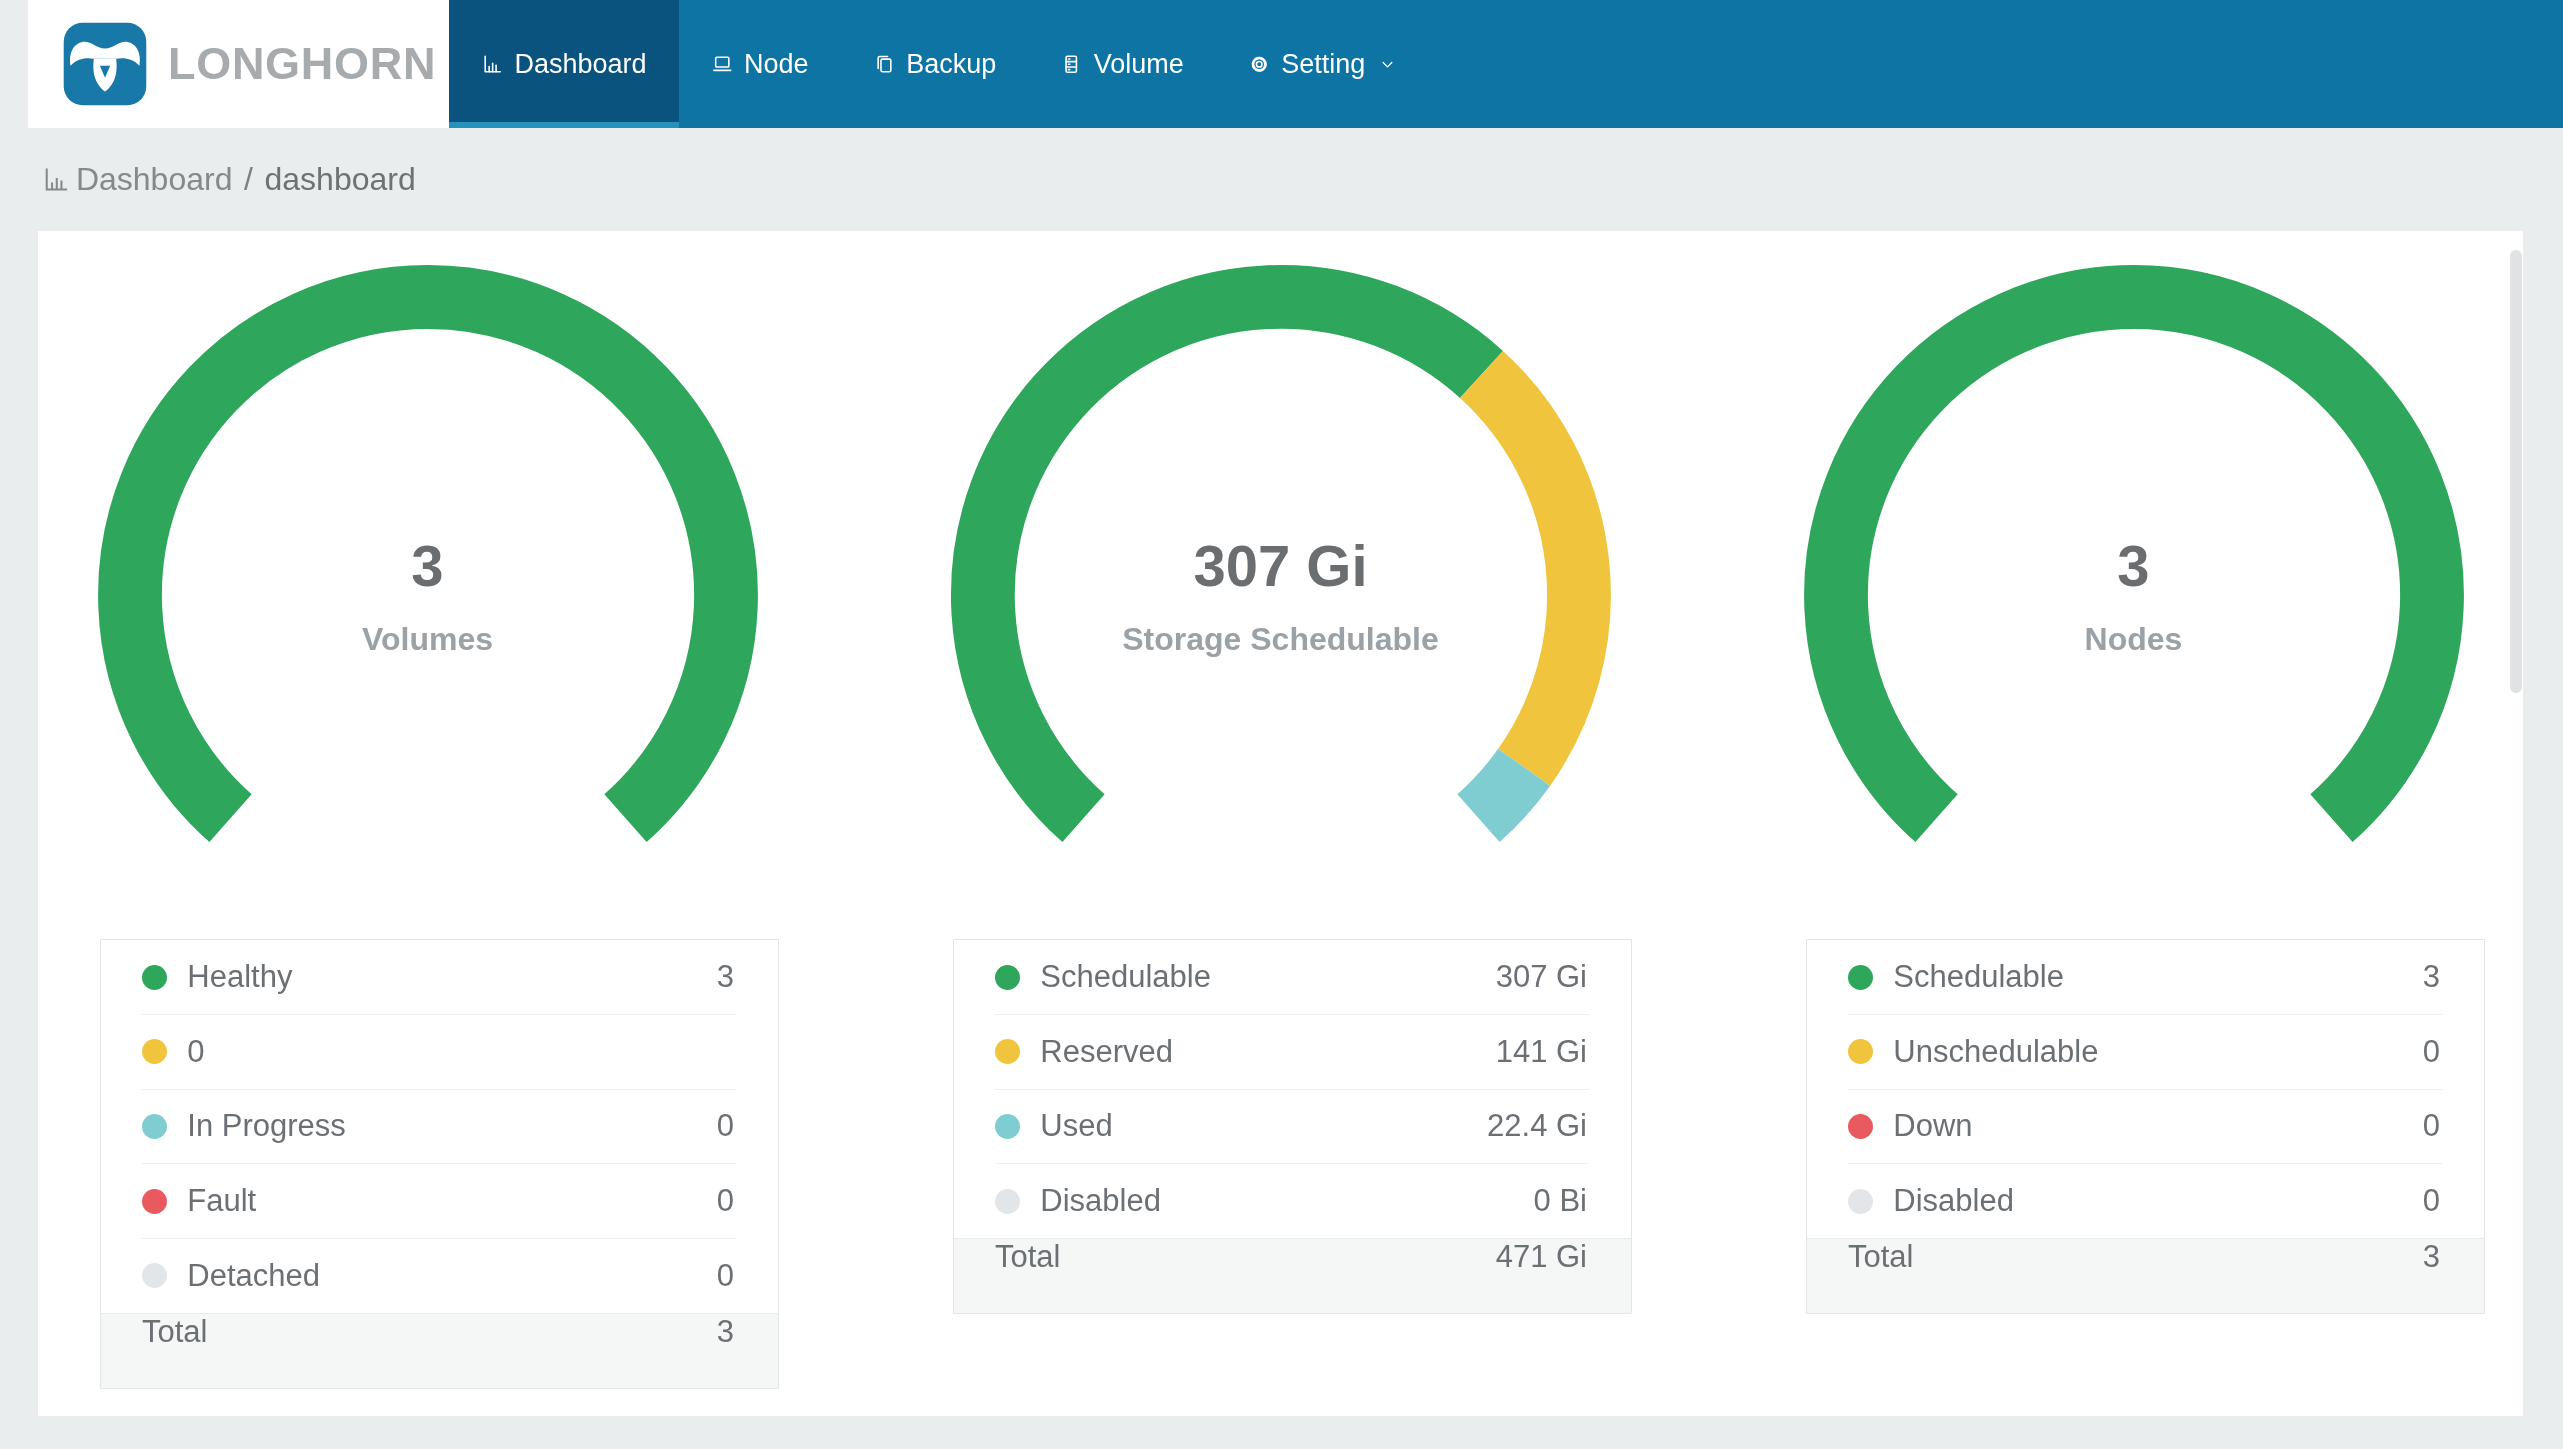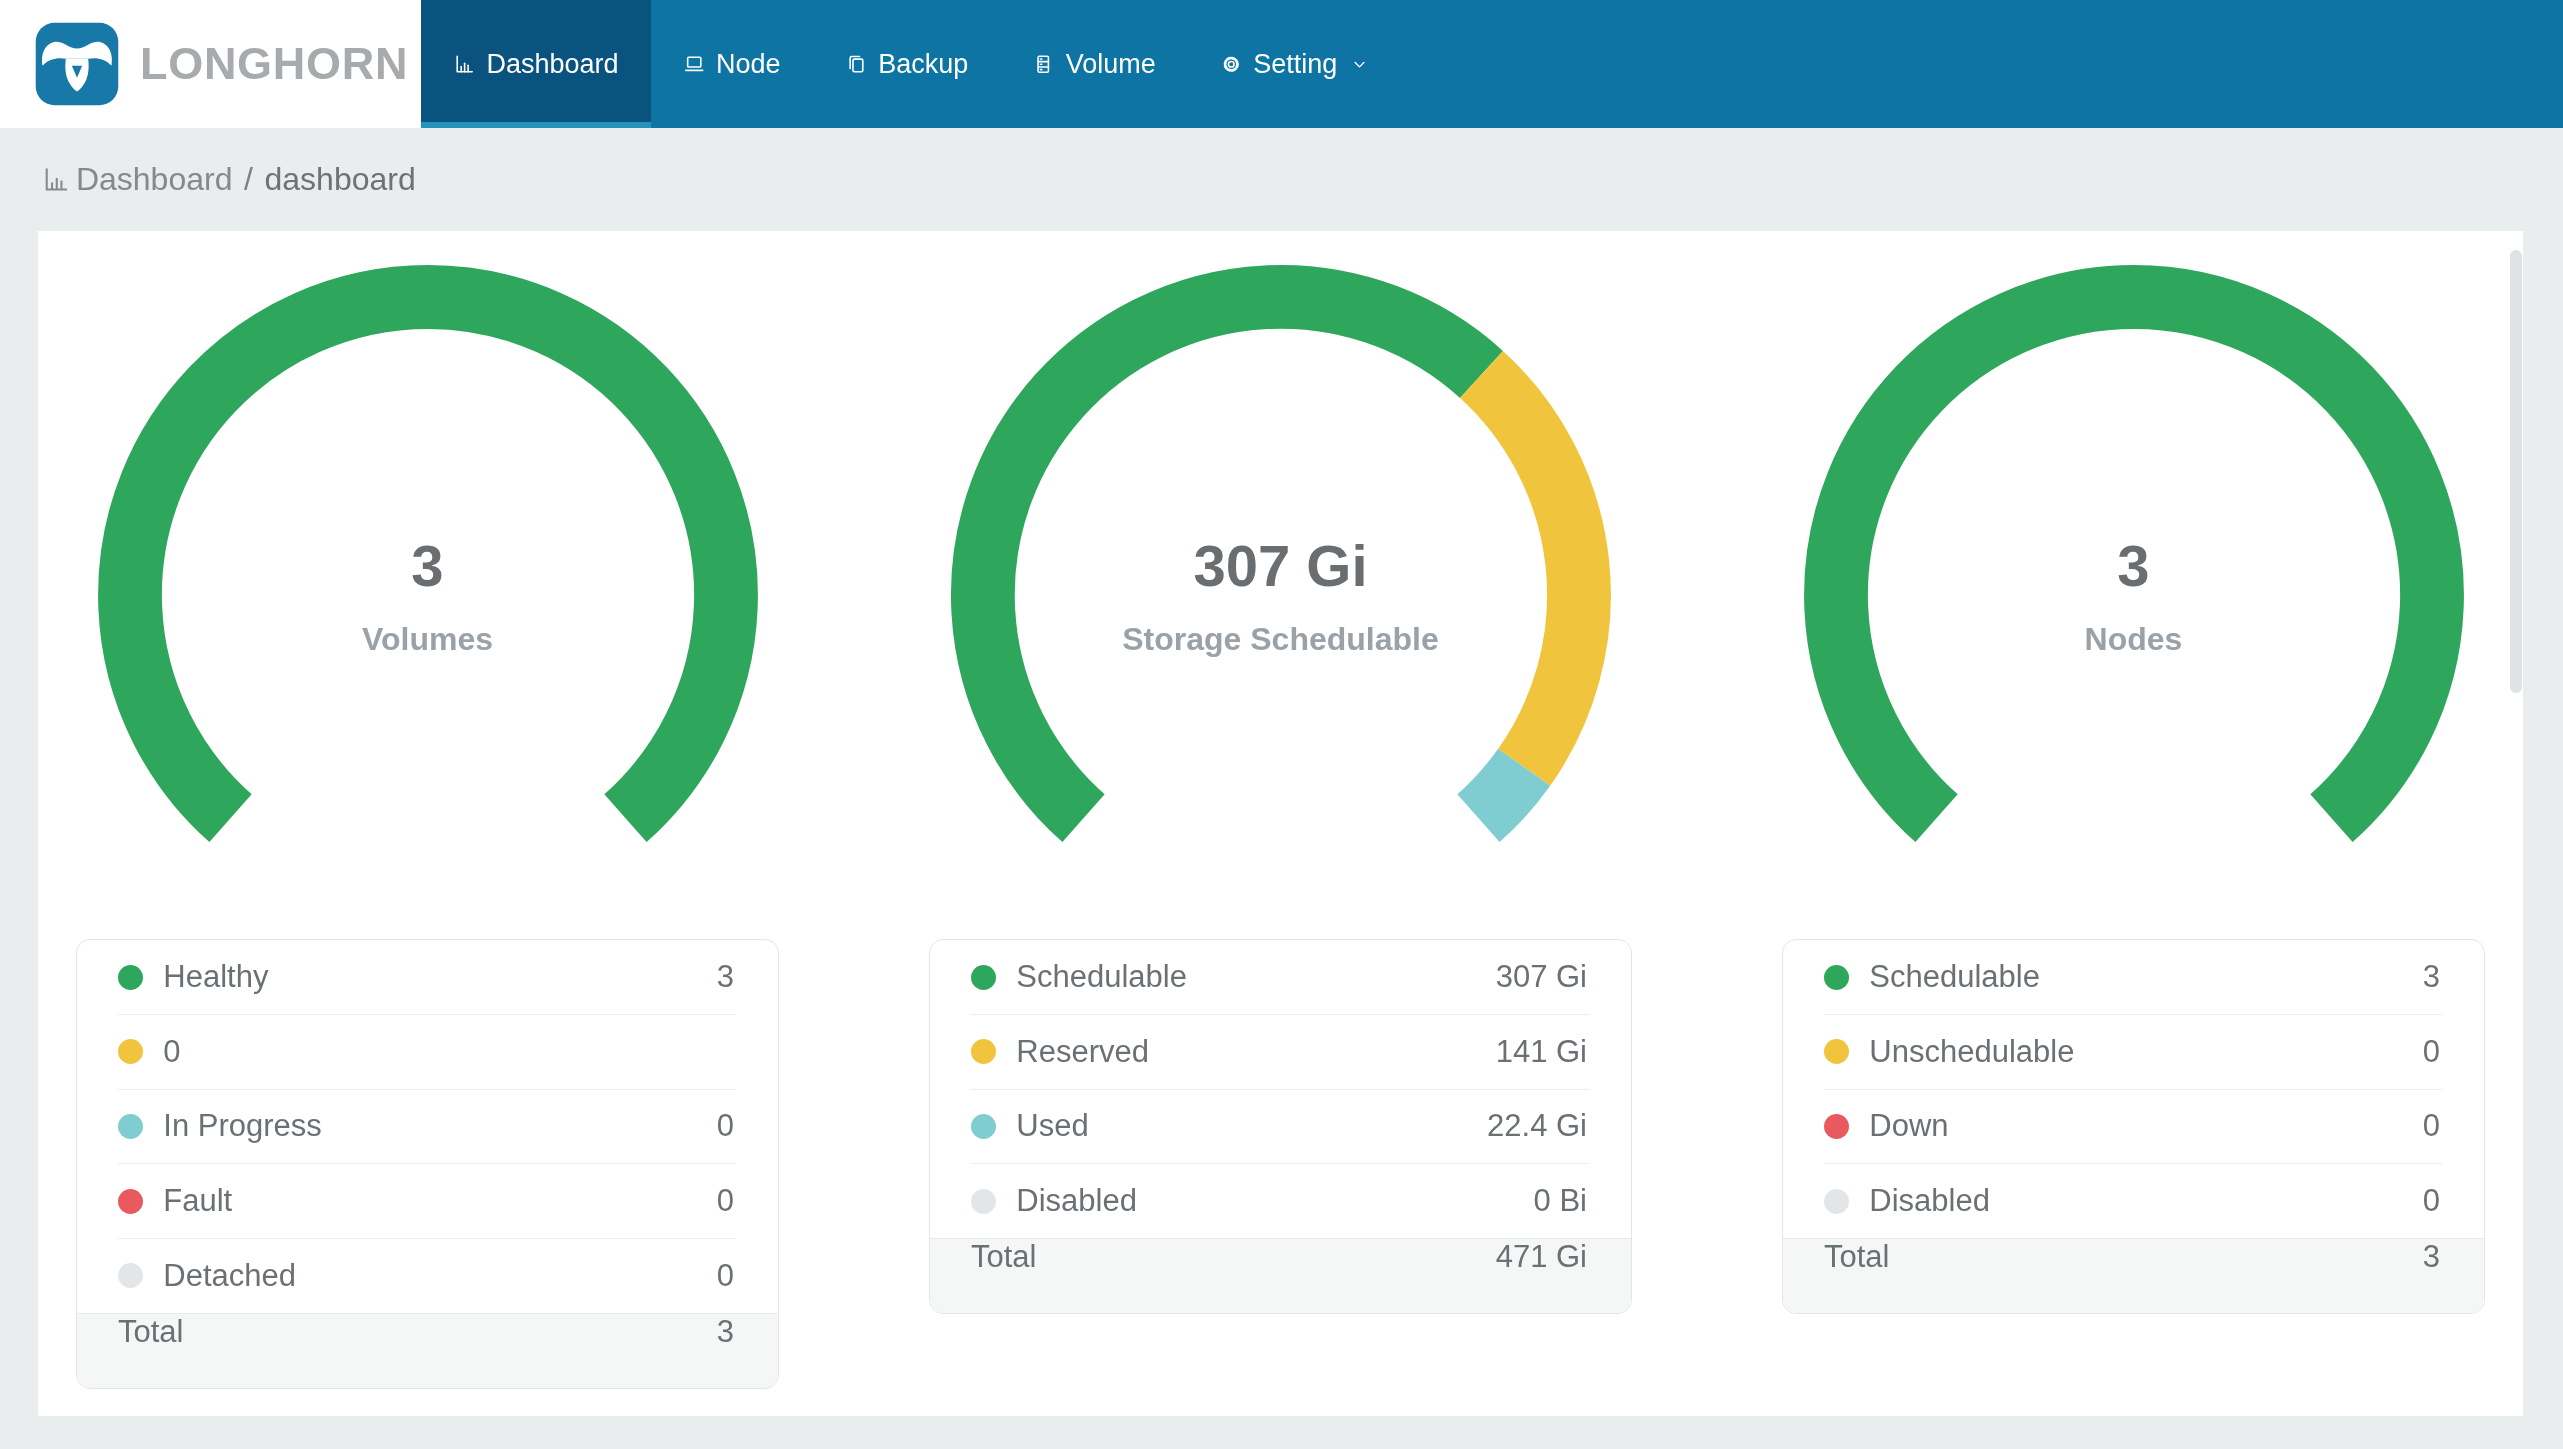--- a/index.html
+++ b/index.html
@@ -5,21 +5,21 @@
   * { margin:0; padding:0; box-sizing:border-box; }
   html,body { width:2563px; height:1449px; }
   body {
     font-family:"Liberation Sans", sans-serif;
     background:#eaeded;
     position:relative;
     overflow:hidden;
   }
 
   
-  .topnav { height:128px; background:#0d74a4; display:flex; align-items:stretch; }
+  .topnav { height:128px; background:#0d74a4; display:flex; align-items:stretch;margin-left:28px; }
   .logo-area {
     width:421px; background:#ffffff; display:flex; align-items:center;
     padding-left:33px; flex:none;
   }
   .logo-mark { width:88px; height:86px; flex:none; }
   .brand-text {
     font-size:45px; font-weight:bold; color:#a7abae; letter-spacing:0.7px;
     margin-left:19px; white-space:nowrap;
   }
   .nav-items { display:flex; align-items:stretch; }
@@ -57,22 +57,22 @@
   .gauge-wrap { position:relative; width:662px; height:662px; margin:0 auto; }
   .gauge-wrap svg { width:662px; height:662px; display:block; }
   .gauge-center {
     position:absolute; inset:0; display:flex; flex-direction:column;
     align-items:center; justify-content:center; pointer-events:none;
   }
   .gauge-value { font-size:58px; font-weight:bold; color:#6a6e71; }
   .gauge-label { font-size:32px; color:#9aa1a7; margin-top:22px;font-weight:bold; }
 
   .legend-table {
-    margin-top:13px; border:0.7px solid #e3e6e8; border-radius:14px;
-    background:#ffffff; overflow:hidden;
+    margin-top:13px; border:0.7px solid #e3e6e8; border-radius:1px;
+    background:#ffffff; overflow:hidden;margin-left:24px;
   }
   .legend-row {
     height:74px; display:flex; align-items:center; padding:0 44px 0 41px;
   }
   .legend-sep { height:0.7px; background:#ecedee; margin:0 42px 0 41px; }
   .legend-dot { width:25px; height:25px; border-radius:50%; flex:none; margin-right:20.3px; }
   .legend-label { flex:1; font-size:31px; color:#6b7075; }
   .legend-num { font-size:31px; color:#6b7075; text-align:right; white-space:nowrap; }
   .legend-total {
     height:75px; background:#f5f6f6; border-top:0.7px solid #e8eaeb;

